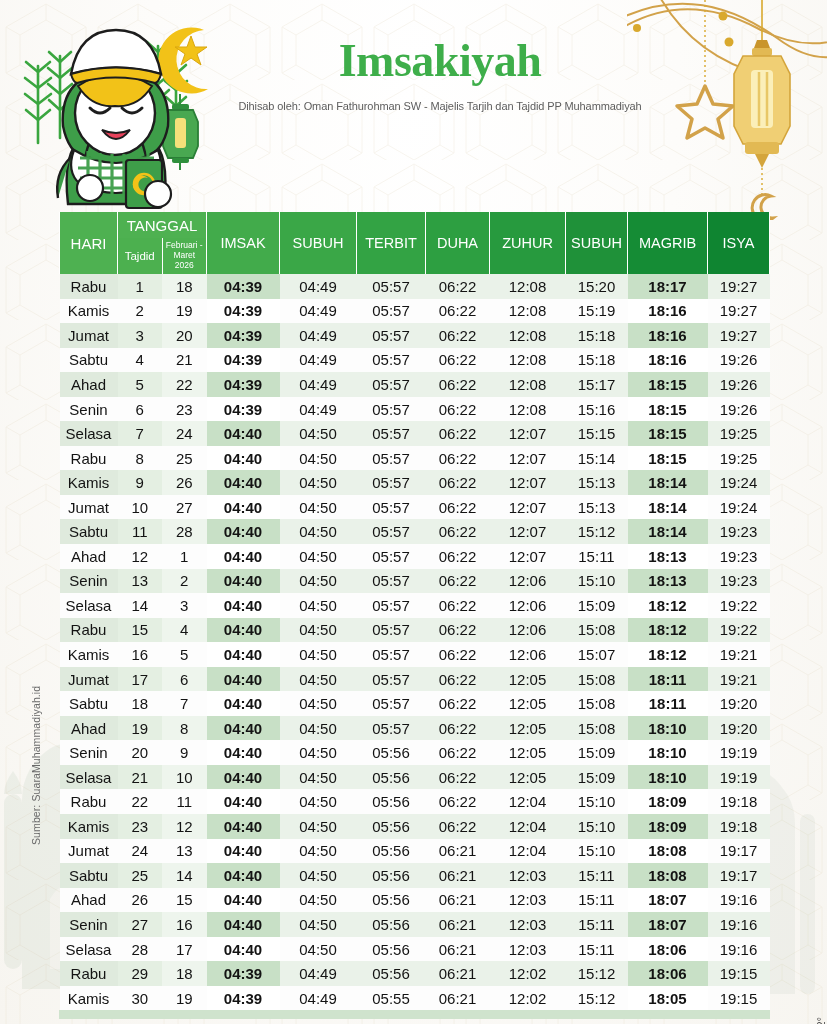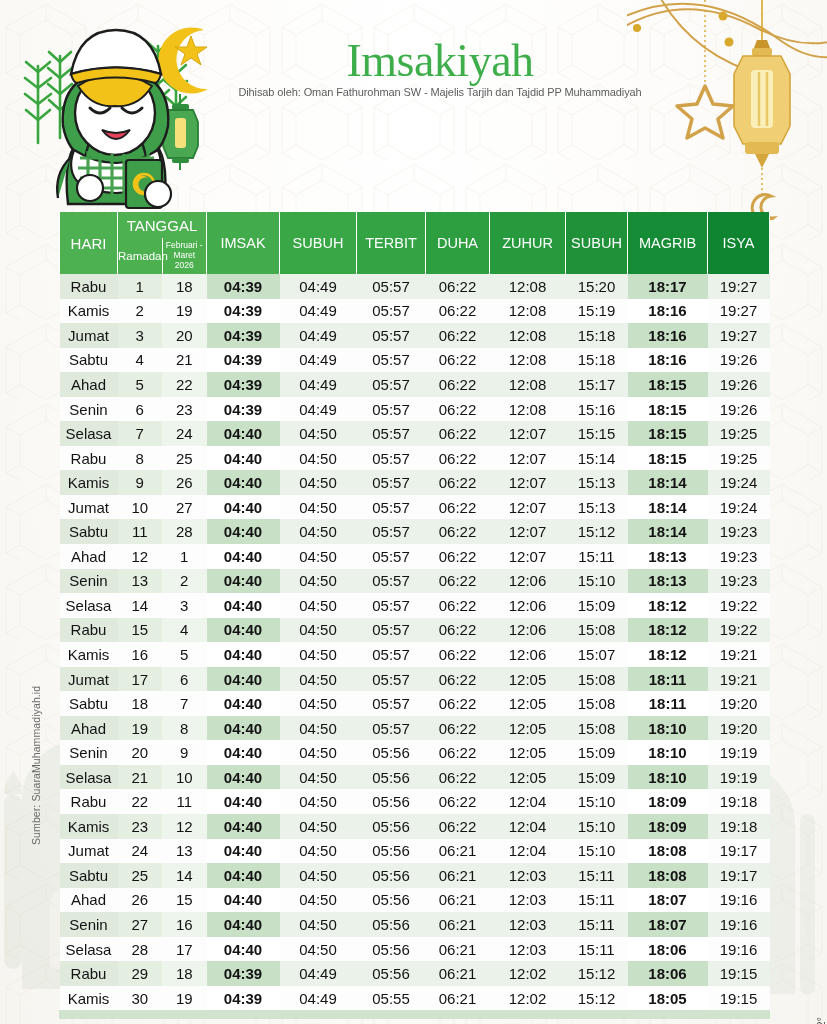--- a/index.html
+++ b/index.html
@@ -31,37 +31,37 @@
 
   
   .header-zone {
     position: absolute; left: 0; top: 0; width: 827px; height: 212px;
   }
   .title-block {
     position: absolute; left: 215px; top: 38px; width: 450px;
     text-align: center;
   }
   .title-line1 {
-    font-size: 46px; font-weight: 400; letter-spacing: -0.5px;
+    font-size: 46px; font-weight: 700; letter-spacing: -0.5px;
     color: #3eae4a; line-height: 1.0;
     font-family: "Liberation Serif", serif;
   }
   .title-line2 {
     font-size: 46px; font-weight: 700; letter-spacing: -0.5px;
     color: #33a63f; line-height: 1.12;
     font-family: "Liberation Serif", serif;
   }
   .title-line2 .hijri-h { color:#1f8a34; }
   .subtitle {
     margin-top: 7px;
     font-size: 19.5px; font-weight: 700; color: #1d1d1d;
     letter-spacing: -0.2px;
   }
   .byline {
-    margin-top: 2px;
+    margin-top: 16px;
     font-size: 11px; color: #5d5d5d; font-weight: 400;
     letter-spacing: -0.1px;
   }
 
   
   .mascot { position: absolute; left: 8px; top: 8px; width: 215px; height: 205px; }
   
   .gold-deco { position: absolute; right: 0; top: 0; width: 200px; height: 220px; }
 
   
@@ -292,21 +292,21 @@
           <th class="h-imsak" rowspan="2">IMSAK</th>
           <th class="h-subuh" rowspan="2">SUBUH</th>
           <th class="h-terbit" rowspan="2">TERBIT</th>
           <th class="h-duha" rowspan="2">DUHA</th>
           <th class="h-zuhur" rowspan="2">ZUHUR</th>
           <th class="h-asar" rowspan="2">SUBUH</th>
           <th class="h-magrib" rowspan="2">MAGRIB</th>
           <th class="h-isya" rowspan="2">ISYA</th>
         </tr>
         <tr>
-          <th class="h-ram">Ramadan</th>
+          <th class="h-ram">Tajdid</th>
           <th class="h-feb">
             <span>Februari - Maret</span><br>
             <span>2026</span>
           </th>
         </tr>
       </thead>
       <tbody id="sched-body">
           <tr class="odd">
             <td class="c-hari">Rabu</td>
             <td class="c-ram c-num">1</td>

